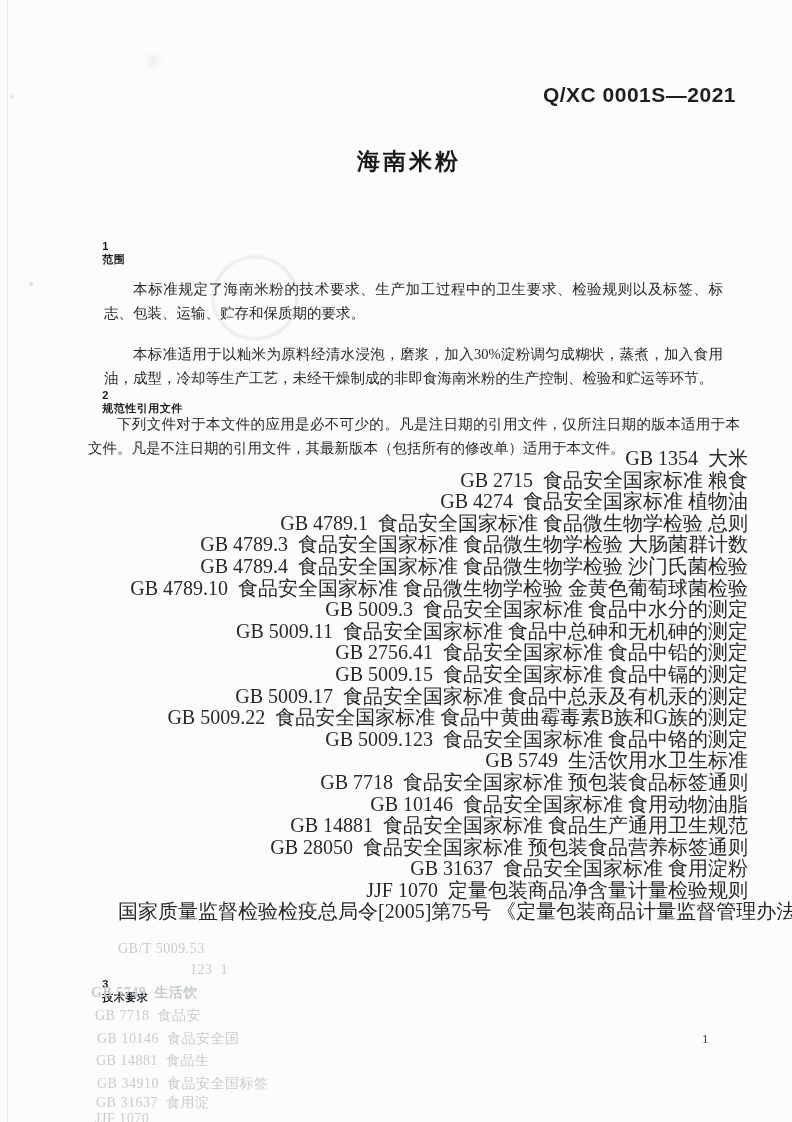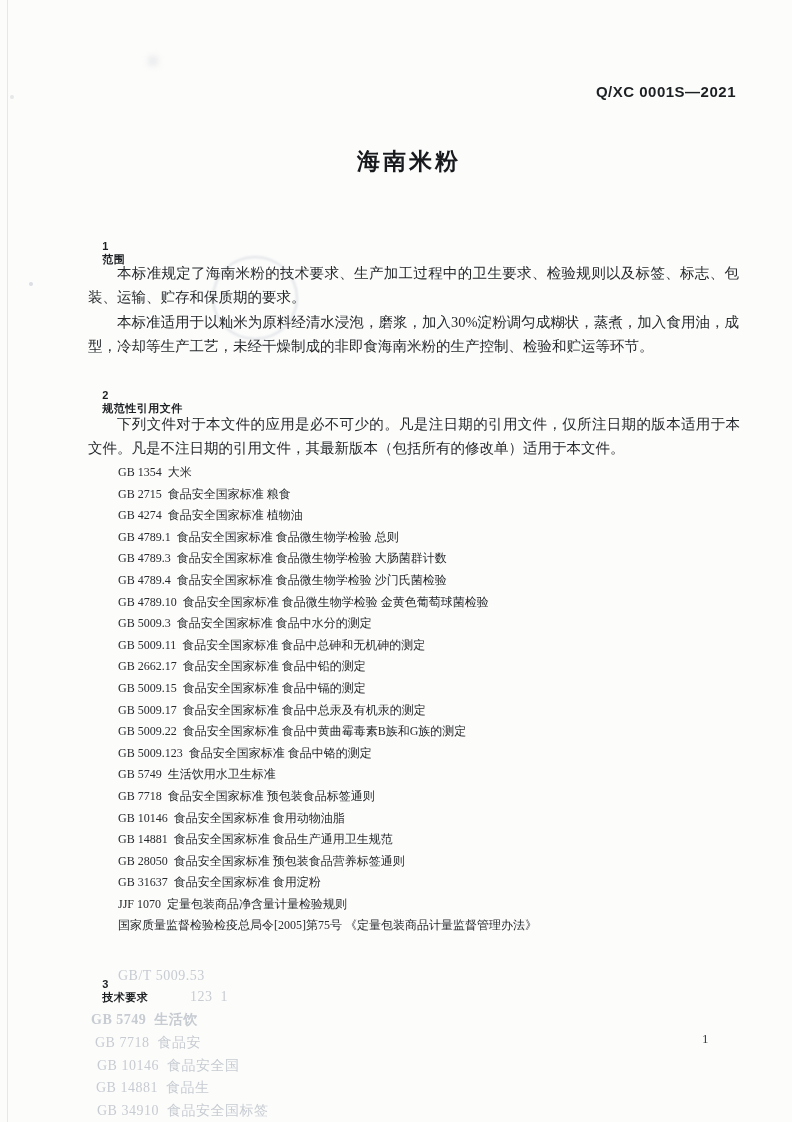--- a/index.html
+++ b/index.html
@@ -21,21 +21,21 @@
     position: absolute; left: 0; top: 0; width: 2px; height: 2px;
     background: transparent;
     box-shadow: 30px 283px 0 1px rgba(120,130,150,0.25),
                 11px 96px 0 1px rgba(150,158,168,0.22),
                 152px 60px 6px 4px rgba(200,204,208,0.35);
     border-radius: 50%;
   }
   .header-code {
     position: absolute; top: 83px; right: 56px;
     font-family: "Liberation Sans", "DejaVu Sans", sans-serif;
-    font-weight: 700; font-size: 15px; letter-spacing: 0.5px; color: #1d2023;
+    font-weight: 700; font-size: 21px; letter-spacing: 0.5px; color: #1d2023;
   }
   .doc-title {
     position: absolute; top: 146px; left: 0; width: 792px; margin: 0;
     text-align: center; transform: translateX(13px);
     font-family: "Liberation Sans", "DejaVu Sans", sans-serif;
     font-weight: 700; font-size: 23px; letter-spacing: 3px; color: #17191c;
   }
   .sec-heading {
     position: absolute; left: 88px;
     font-family: "Liberation Sans", "DejaVu Sans", sans-serif;
@@ -43,39 +43,39 @@
     letter-spacing: 0.5px; white-space: pre;
   }
   .sec-heading .sec-num { margin-right: 15px; }
   .s1 { top: 228px; }
   .s2 { top: 377px; }
   .s3 { top: 966px; }
   .scope-text {
     position: absolute; left: 88px; top: 261px; width: 651px;
     font-size: 14.5px; line-height: 24.4px;
   }
-  .scope-text p { margin: 0; text-indent: 2em; text-align: justify; }
+  .scope-text p { margin: 16px; text-indent: 2em; text-align: justify; }
   .refs-intro {
     position: absolute; left: 88px; top: 412px; width: 652px; margin: 0;
     font-size: 14.5px; line-height: 24.4px; text-indent: 2em; text-align: justify;
   }
   .ref-list {
-    position: absolute; left: 118px; top: 462px; width: 630px;
-    font-size: 12px; line-height: 21.6px;
+    position: absolute; left: 118px; top: 448px; width: 630px;
+    font-size: 20px; line-height: 21.6px; text-align: right;
   }
   .ref-line { white-space: pre; }
   .page-number {
     position: absolute; left: 702px; top: 1031px;
     font-size: 13px; color: #3b4047;
     font-family: "Liberation Serif", serif;
   }
   
   .ghost-layer .ghost {
     position: absolute; color: #c7ccd2; filter: blur(0.5px);
-    font-size: 14px; white-space: pre; letter-spacing: 0.5px; margin-top: 27px;
+    font-size: 14px; white-space: pre; letter-spacing: 0.5px;
   }
   .g1 { left: 118px; top: 941px; }
   .g2 { left: 190px; top: 962px; }
   .g3 { left: 91px; top: 984px; font-weight: bold; }
   .g4 { left: 95px;  top: 1007px; }
   .g5 { left: 97px;  top: 1030px; }
   .g6 { left: 96px;  top: 1052px; }
   .g7 { left: 97px;  top: 1075px; }
   .g8 { left: 96px;  top: 1094px; text-align: center; }
   .g9 { left: 95px;  top: 1111px; }
@@ -129,21 +129,21 @@
       <div class="ref-line">GB 4789.3  食品安全国家标准 食品微生物学检验 大肠菌群计数</div>
 
       <div class="ref-line">GB 4789.4  食品安全国家标准 食品微生物学检验 沙门氏菌检验</div>
 
       <div class="ref-line">GB 4789.10  食品安全国家标准 食品微生物学检验 金黄色葡萄球菌检验</div>
 
       <div class="ref-line">GB 5009.3  食品安全国家标准 食品中水分的测定</div>
 
       <div class="ref-line">GB 5009.11  食品安全国家标准 食品中总砷和无机砷的测定</div>
 
-      <div class="ref-line">GB 2662.17  食品安全国家标准 食品中铅的测定</div>
+      <div class="ref-line">GB 2756.41  食品安全国家标准 食品中铅的测定</div>
 
       <div class="ref-line">GB 5009.15  食品安全国家标准 食品中镉的测定</div>
 
       <div class="ref-line">GB 5009.17  食品安全国家标准 食品中总汞及有机汞的测定</div>
 
       <div class="ref-line">GB 5009.22  食品安全国家标准 食品中黄曲霉毒素B族和G族的测定</div>
 
 
       <div class="ref-line">GB 5009.123  食品安全国家标准 食品中铬的测定</div>
 

